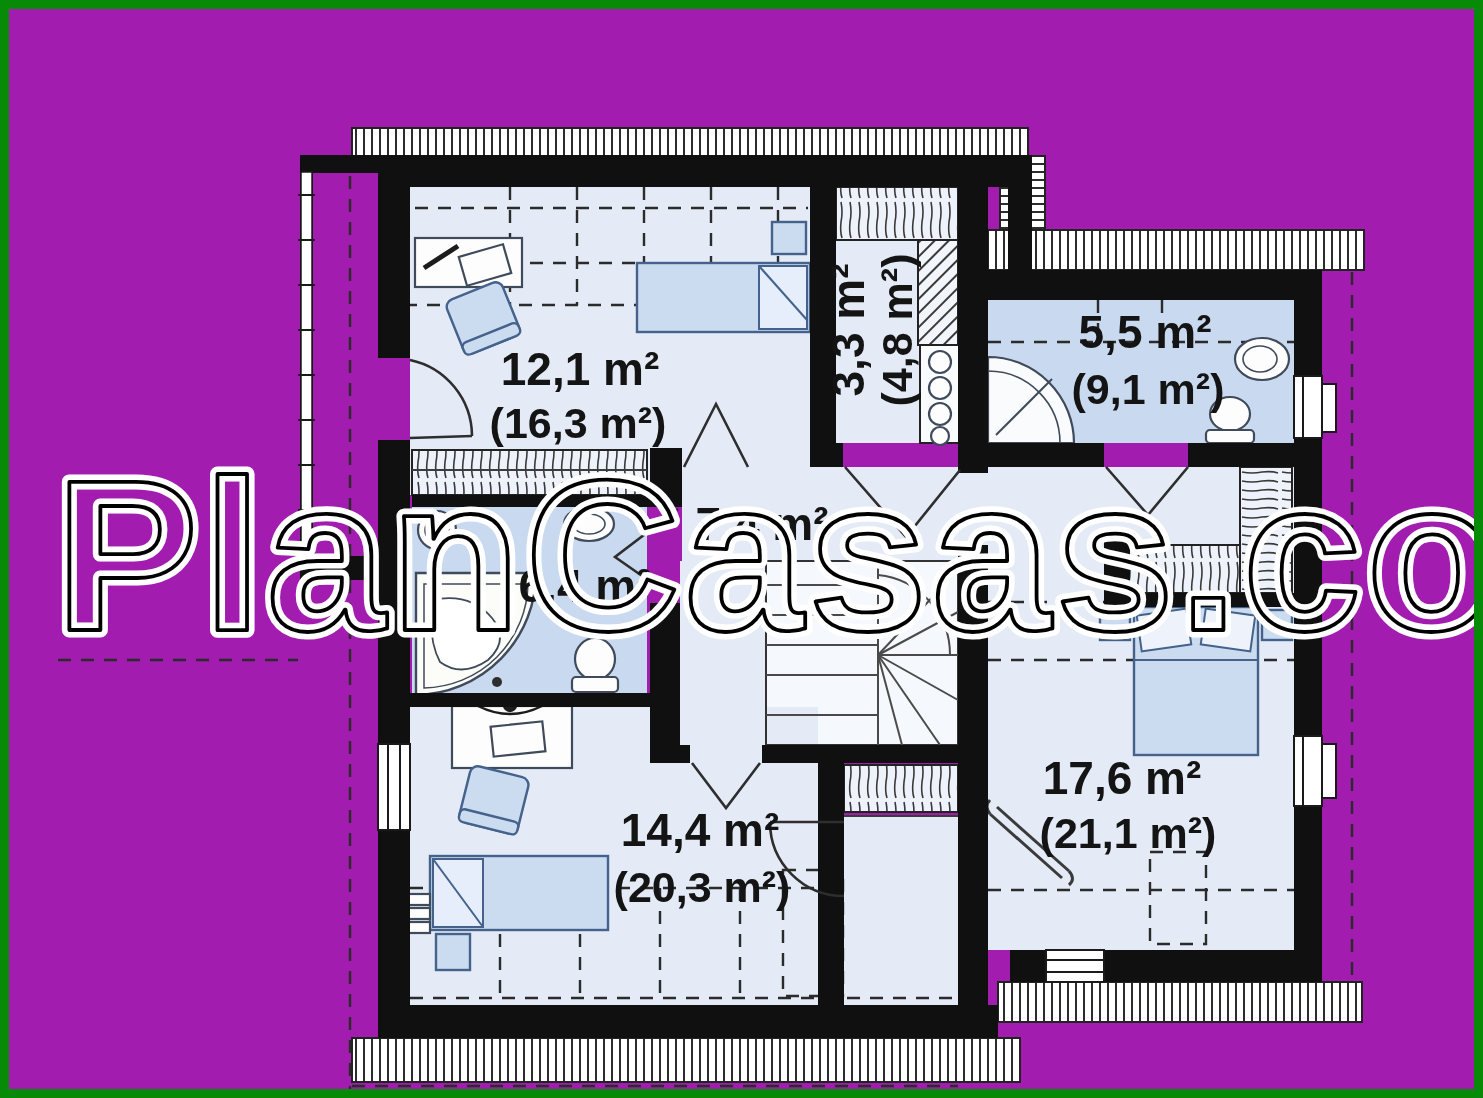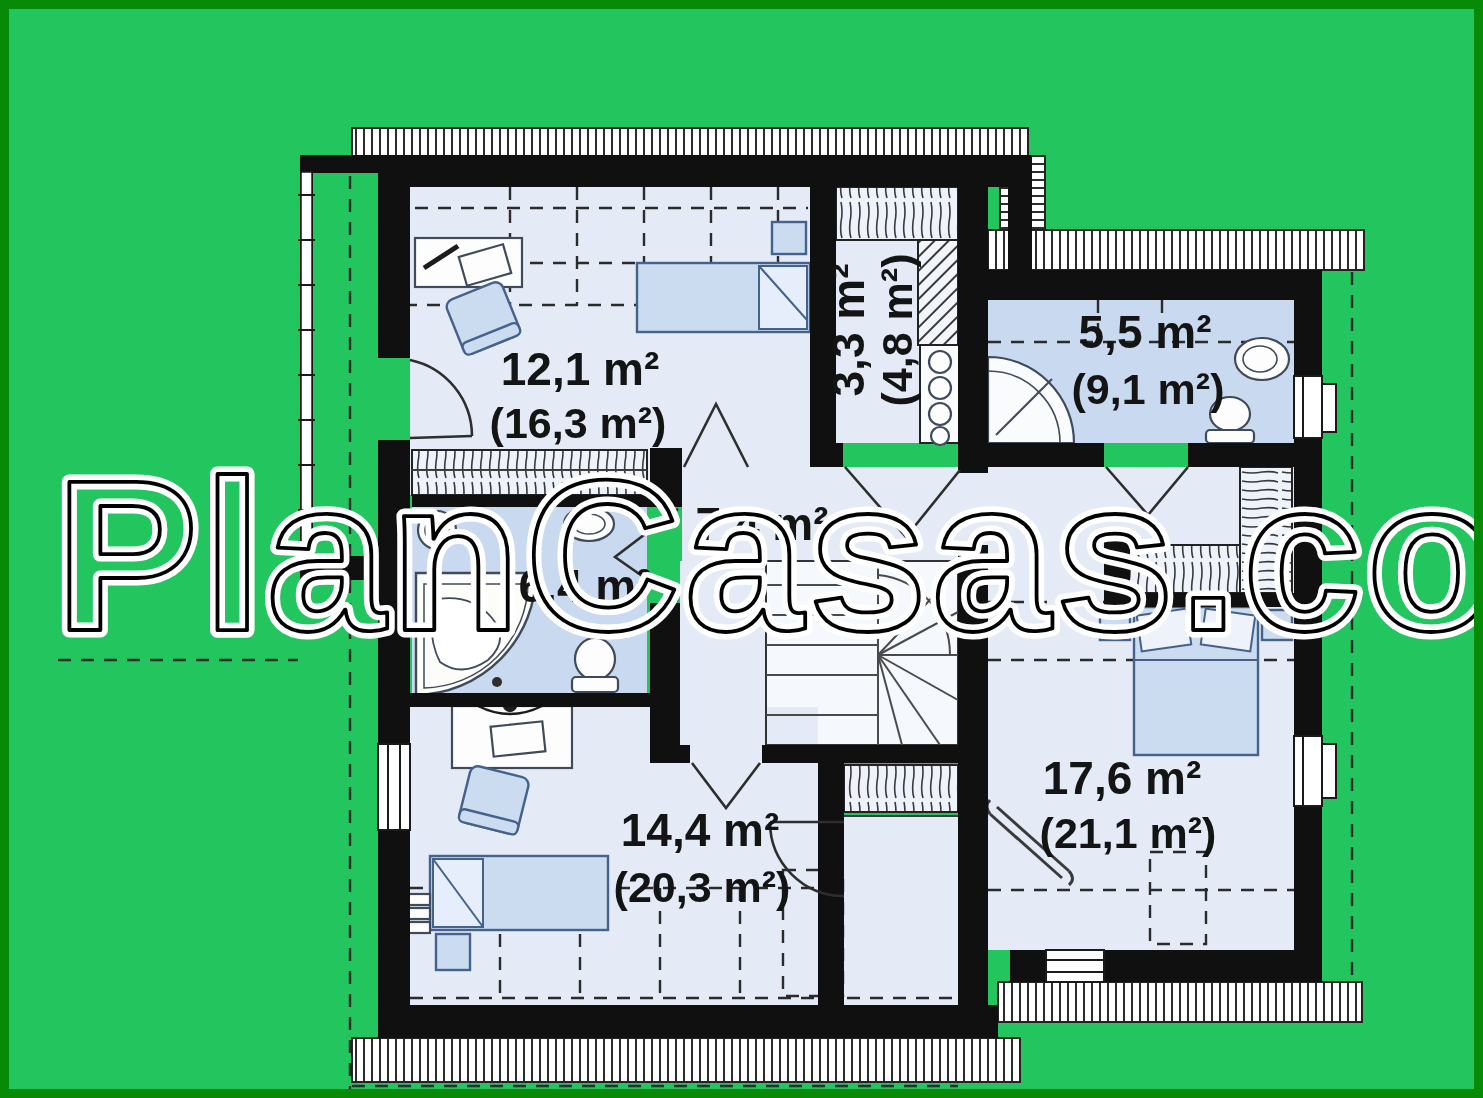--- a/index.html
+++ b/index.html
@@ -1,16 +1,16 @@
 <!DOCTYPE html>
 <html style="--frame: #078a07; --wall: #101010; --floor: #e4ebf6; --wet: #c9daf0; --furniture: #ccdcf0; --stair: #f5f8fc;"><head>
 <meta charset="utf-8">
 <style>
   html,body{margin:0;padding:0;background:#fff;}
-  .canvas{position:relative;width:1483px;height:1098px;background:#22c55e;overflow:hidden;
+  .canvas{position:relative;width:1483px;height:1098px;background:#a21caf;overflow:hidden;
           font-family:"Liberation Sans", sans-serif;}
   .frame{position:absolute;inset:0;border:9px solid var(--frame,#078a07);box-sizing:border-box;z-index:50;pointer-events:none;}
   svg{position:absolute;left:0;top:0;}
   .floor{fill:var(--floor,#e4ebf6);}
   .wet{fill:var(--wet,#c9daf0);}
   .stairfloor{fill:var(--stair,#f5f8fc);}
   .wall{fill:var(--wall,#101010);}
   .thinline{stroke:#3c3c3c;stroke-width:2;fill:none;}
   .furn{stroke:#3f4a5a;stroke-width:2.2;fill:#fdfdfe;}
   .furnblue{stroke:#44628c;stroke-width:2.4;fill:var(--furniture,#ccdcf0);}

